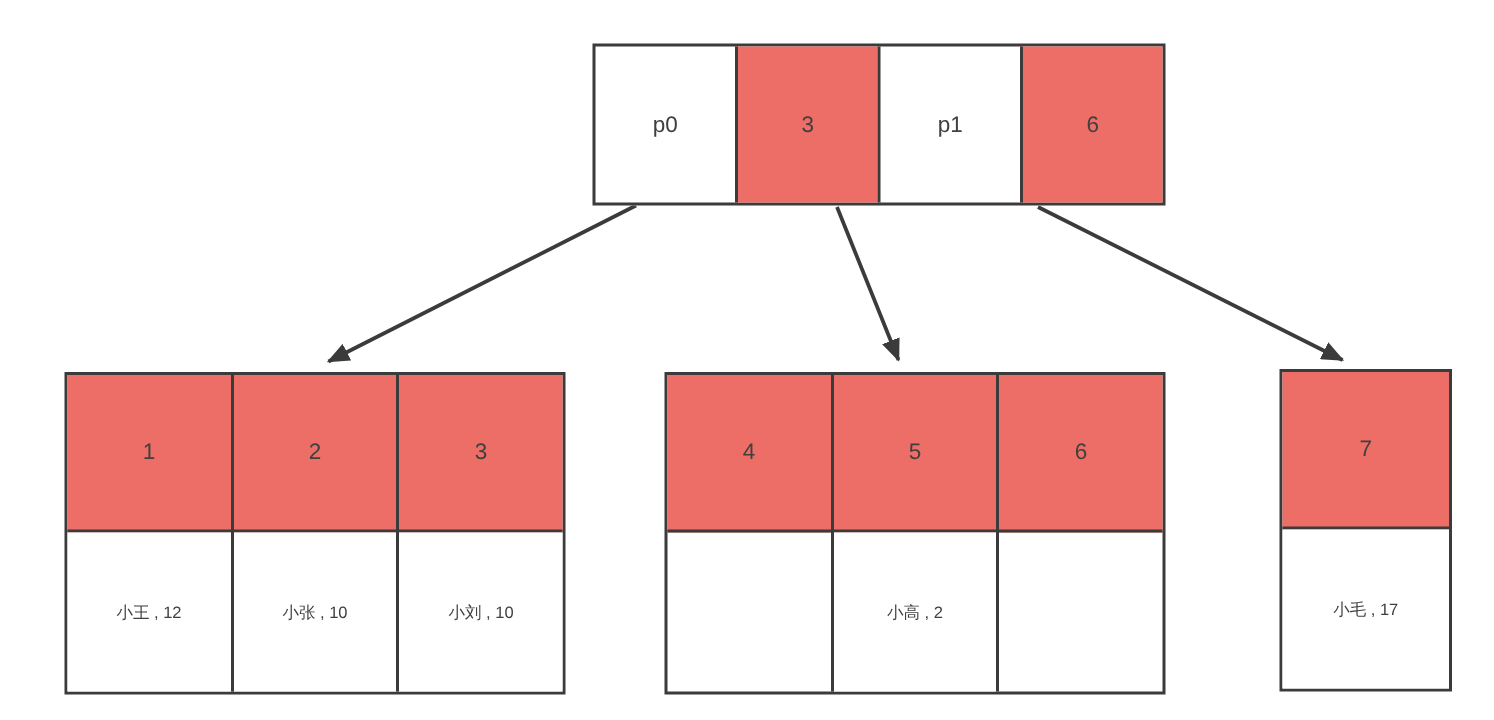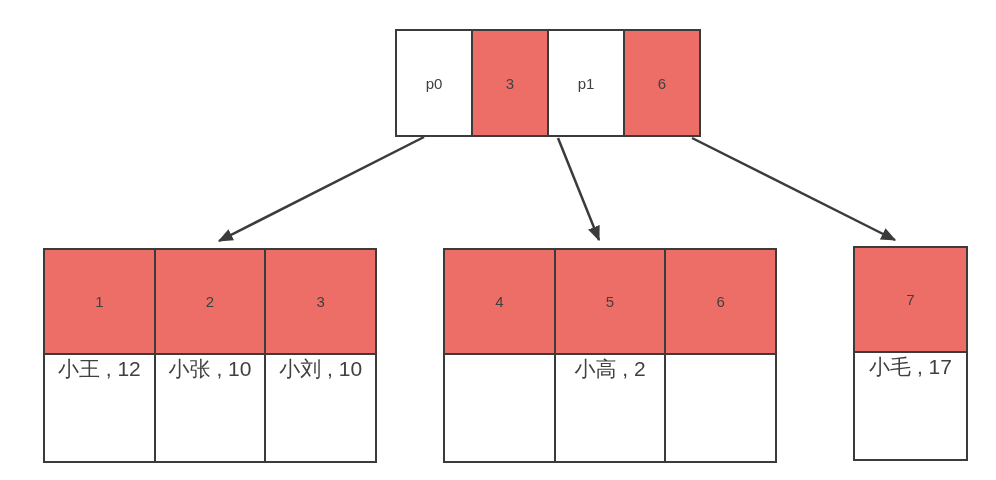--- a/index.html
+++ b/index.html
@@ -16,42 +16,42 @@
     font-family:"Liberation Sans","DejaVu Sans",sans-serif;
     color:var(--text);
     overflow:hidden;
   }
   .arrows{position:absolute;left:0;top:0;width:996px;height:480px;}
   .node{
     position:absolute;display:flex;
     border:2px solid var(--border);
     box-sizing:border-box;background:var(--white);
   }
-  .root{left:395px;top:29px;width:306px;height:108px;}
+  .root{left:395px;top:29px;width:382px;height:108px;}
   .cell{
     flex:1;display:flex;align-items:center;justify-content:center;
     font-size:15px;
   }
   .cell + .cell{border-left:2px solid var(--border);}
   .red{background:var(--red);}
   .leaf1{left:43px;top:248px;width:334px;height:215px;}
   .leaf2{left:443px;top:248px;width:334px;height:215px;}
   .leaf3{left:853px;top:246px;width:115px;height:215px;}
   .col{flex:1;display:flex;flex-direction:column;min-width:0;}
   .col + .col{border-left:2px solid var(--border);}
   .key{
     height:103px;flex:none;
     display:flex;align-items:center;justify-content:center;
     background:var(--red);
     border-bottom:2px solid var(--border);
     font-size:15px;
   }
   .val{
-    flex:1;display:flex;align-items:flex-start;justify-content:center;
-    background:var(--white);font-size:21px;white-space:nowrap;
+    flex:1;display:flex;align-items:center;justify-content:center;
+    background:var(--white);font-size:11px;white-space:nowrap;
   }
 </style>
 </head>
 <body>
 
 <div class="canvas">
 
   <svg class="arrows" viewBox="0 0 996 480" xmlns="http://www.w3.org/2000/svg" aria-hidden="true">
     <defs>
       <marker id="ah" markerWidth="6" markerHeight="5" refX="5.5" refY="2.5" orient="auto" markerUnits="strokeWidth">

